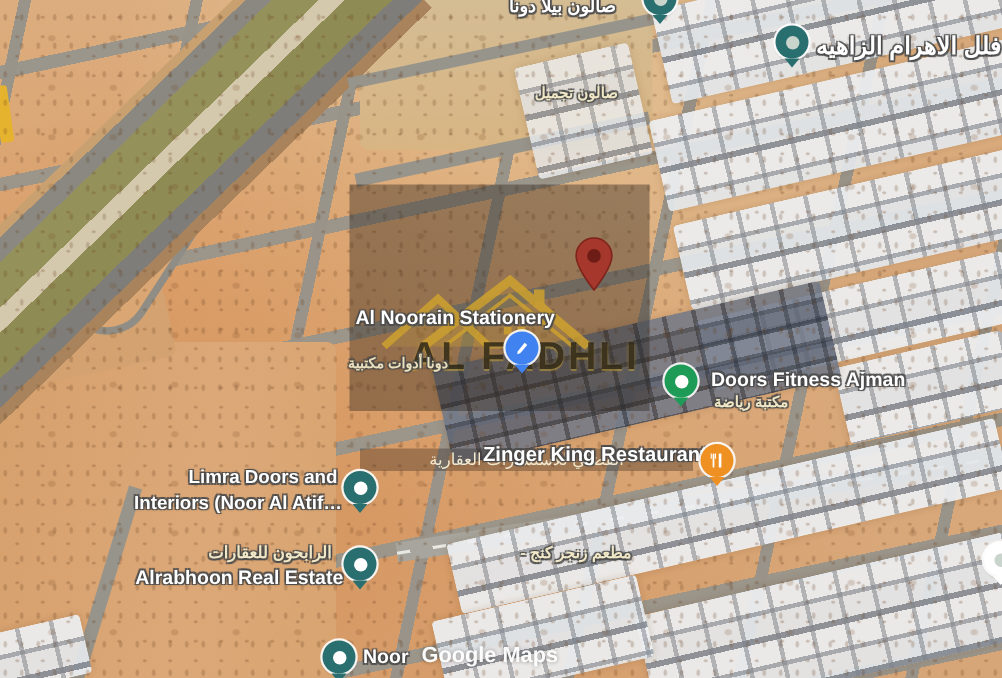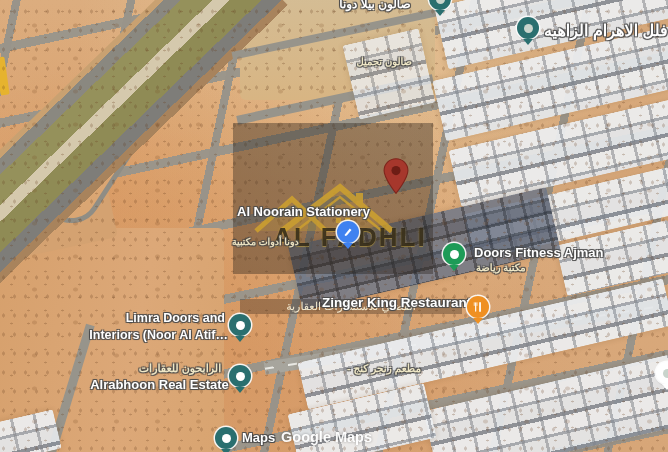--- a/index.html
+++ b/index.html
@@ -186,20 +186,20 @@
 
   <div class="abs lbl-sub" dir="rtl" style="left:130px;top:362px;width:100px;text-align:center;font-size:11px;">الرابحون للعقارات</div>
   <div class="abs lbl" style="left:87px;top:377px;width:145px;text-align:center;font-size:13px;">Alrabhoon Real Estate</div>
   <div class="pin" style="--c:#2a6f6f;left:229px;top:365px;">
     <span class="core"></span>
     </div>
 
   <div class="pin" style="--c:#2a6f6f;left:215px;top:427px;">
     <span class="core"></span>
     </div>
-  <div class="abs lbl" style="left:242px;top:430px;font-size:13px;">Maps</div>
+  <div class="abs lbl" style="left:242px;top:430px;font-size:13px;">Noor</div>
   <div class="abs google" style="left:281px;top:429px;">Google Maps</div>
 
   <div class="pin" style="--c:#ffffff;left:656px;top:362px;">
     <span class="core gray"></span>
     </div>
 
 </div>
 
 </body></html>

